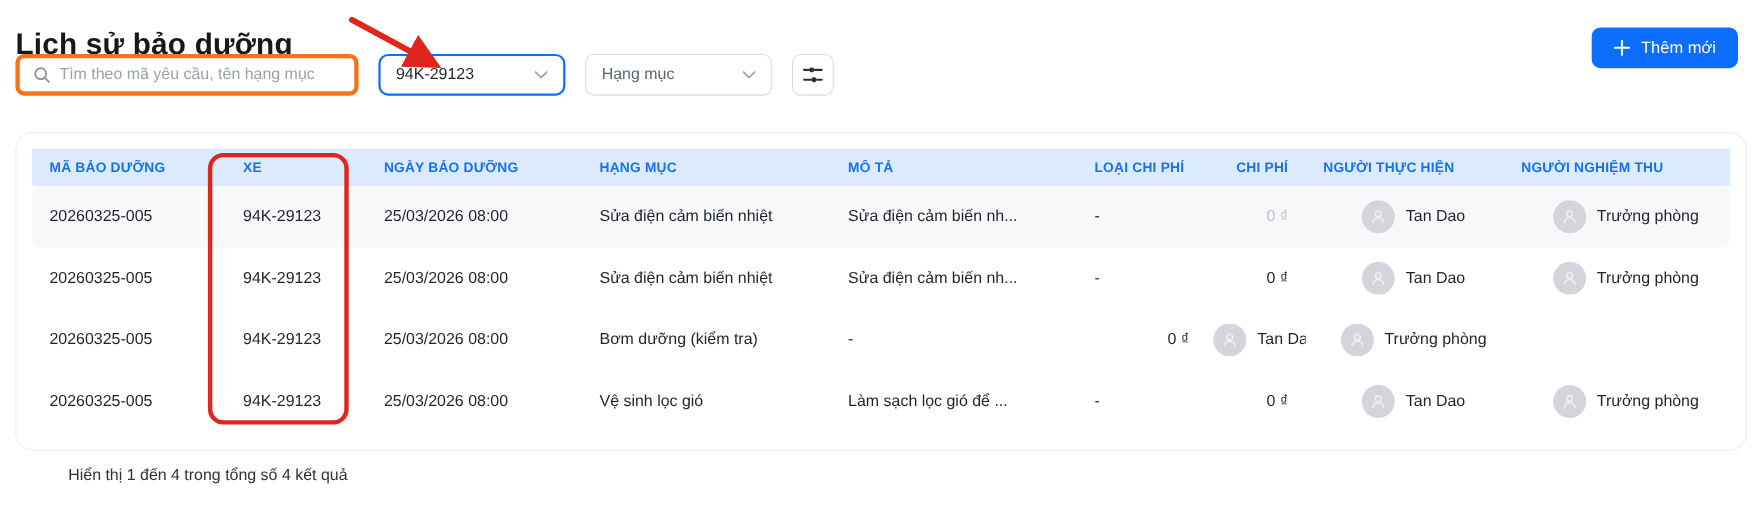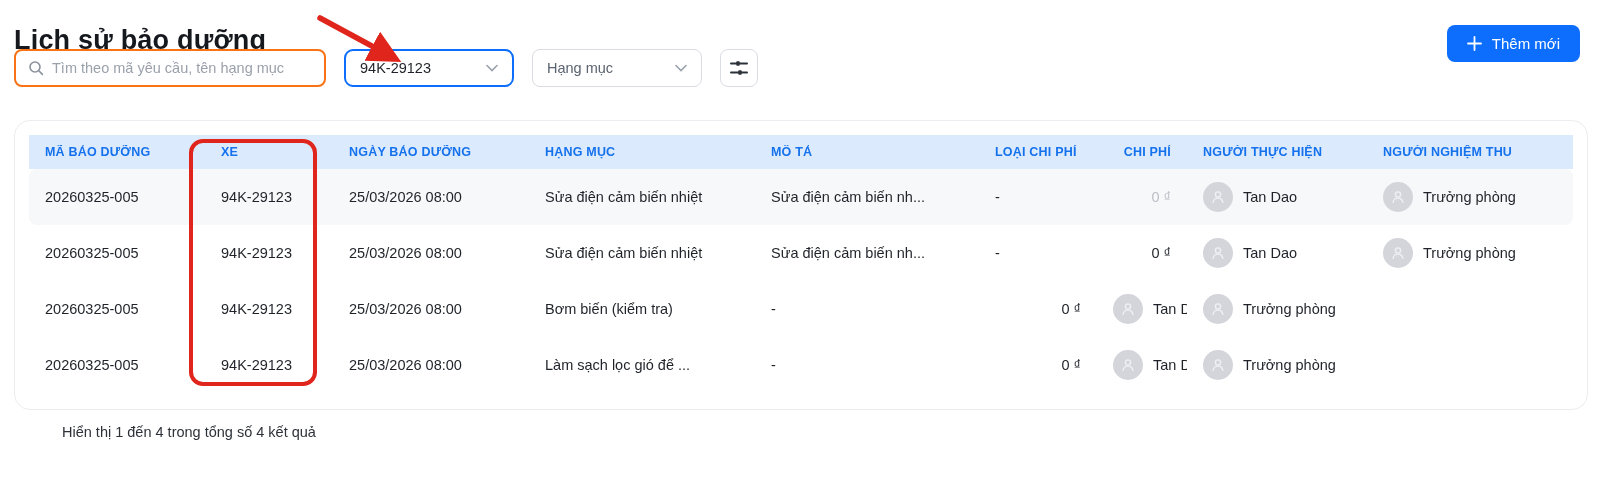--- a/index.html
+++ b/index.html
@@ -10,21 +10,21 @@
   
   .page-title { position:absolute; left:14px; top:1px; font-size:27px; font-weight:800;
     color:#15181d; letter-spacing:.2px;margin-top:24px; }
   .add-btn { position:absolute; right:22px; top:25px; height:37px; padding:0 20px;
     background:#0d6efd; border:none; border-radius:8px; color:#fff; font-size:15px;
     font-family:inherit; display:flex; align-items:center; gap:10px; cursor:pointer; }
   .add-btn svg { display:block; }
 
   
   .toolbar { position:absolute; left:14px; top:49px; display:flex; align-items:center; gap:18px; }
-  .search-box { width:312px; height:38px; border:2px solid #f97316; border-radius:8px;
+  .search-box { width:312px; height:38px; border:4px solid #f97316; border-radius:8px;
     display:flex; align-items:center; padding:0 12px; gap:8px; background:#fff; }
   .search-box input { border:none; outline:none; flex:1; font-size:14.5px; font-family:inherit;
     color:#1f2329; background:transparent; }
   .search-box input::placeholder { color:#9aa1ab; }
   .select { height:38px; border:1px solid #d9dce1; border-radius:8px; background:#fff;
     display:flex; align-items:center; justify-content:space-between; padding:0 14px;
     font-size:14.5px; cursor:pointer; }
   .select.vehicle { width:170px; border:2px solid #0d6efd; border-radius:9px; font-weight:500; }
   .select.category { width:170px; color:#5b6470; }
   .icon-btn { width:38px; height:38px; border:1px solid #d9dce1; border-radius:8px;
@@ -37,21 +37,21 @@
     grid-template-columns:176px 128px 196px 226px 224px 118px 90px 180px 1fr;
     align-items:center; }
   .thead { height:34px; background:#dbeafd; border-radius:0; }
   .thead .cell { font-size:12.5px; font-weight:700; color:#1672ec; letter-spacing:.2px; }
   .cell { padding-left:16px; font-size:14.5px; white-space:nowrap; overflow:hidden; }
   .cell.num { text-align:right; padding-right:16px; }
   .drow { height:56px; }
   .drow.hl { background:#f7f8f9; border-radius:8px; }
   .cost { font-weight:500; }
   .muted .cost { color:#bcc0c6; }
-  .person { display:flex; align-items:center; gap:10px; }
+  .person { display:flex; align-items:center; gap:10px;justify-content:center; }
   .avatar { width:30px; height:30px; border-radius:50%; background:#d3d5da; flex:0 0 auto;
     display:flex; align-items:center; justify-content:center; }
 
   
   .footer { position:absolute; left:14px; right:14px; top:424px; height:56px;
     display:flex; align-items:flex-start; justify-content:space-between;margin-left:48px; }
   .summary { font-size:14.5px; color:#2d3138; }
   .paging { display:flex; align-items:center; gap:26px; }
   .pagesize { width:78px; height:30px; background:#e5eefa; border-radius:7px;
     display:flex; align-items:center; justify-content:space-between; padding:0 12px;
@@ -192,21 +192,21 @@
           </svg>
         </span>
         <span>Trưởng phòng</span>
       </div>
     </div>
   </div>
         <div class="trow drow">
     <div class="cell">20260325-005</div>
     <div class="cell">94K-29123</div>
     <div class="cell">25/03/2026 08:00</div>
-    <div class="cell">Bơm biến (kiểm tra)</div>
+    <div class="cell">Bơm dưỡng (kiểm tra)</div>
     <div class="cell">-</div>
     <div class="cell num cost-wrap"><span class="cost">0 ₫</span></div>
     <div class="cell">
       <div class="person">
         <span class="avatar">
           <svg width="16" height="16" viewBox="0 0 16 16">
             <circle cx="8" cy="5.5" r="2.6" fill="none" stroke="#eef0f3" stroke-width="1.4"></circle>
             <path d="M3.2 13.4 a4.8 4.3 0 0 1 9.6 0" fill="none" stroke="#eef0f3" stroke-width="1.4" stroke-linecap="round"></path>
           </svg>
         </span>
@@ -222,20 +222,21 @@
           </svg>
         </span>
         <span>Trưởng phòng</span>
       </div>
     </div>
   </div>
         <div class="trow drow">
     <div class="cell">20260325-005</div>
     <div class="cell">94K-29123</div>
     <div class="cell">25/03/2026 08:00</div>
+    <div class="cell">Vệ sinh lọc gió</div>
     <div class="cell">Làm sạch lọc gió để ...</div>
     <div class="cell">-</div>
     <div class="cell num cost-wrap"><span class="cost">0 ₫</span></div>
     <div class="cell">
       <div class="person">
         <span class="avatar">
           <svg width="16" height="16" viewBox="0 0 16 16">
             <circle cx="8" cy="5.5" r="2.6" fill="none" stroke="#eef0f3" stroke-width="1.4"></circle>
             <path d="M3.2 13.4 a4.8 4.3 0 0 1 9.6 0" fill="none" stroke="#eef0f3" stroke-width="1.4" stroke-linecap="round"></path>
           </svg>

